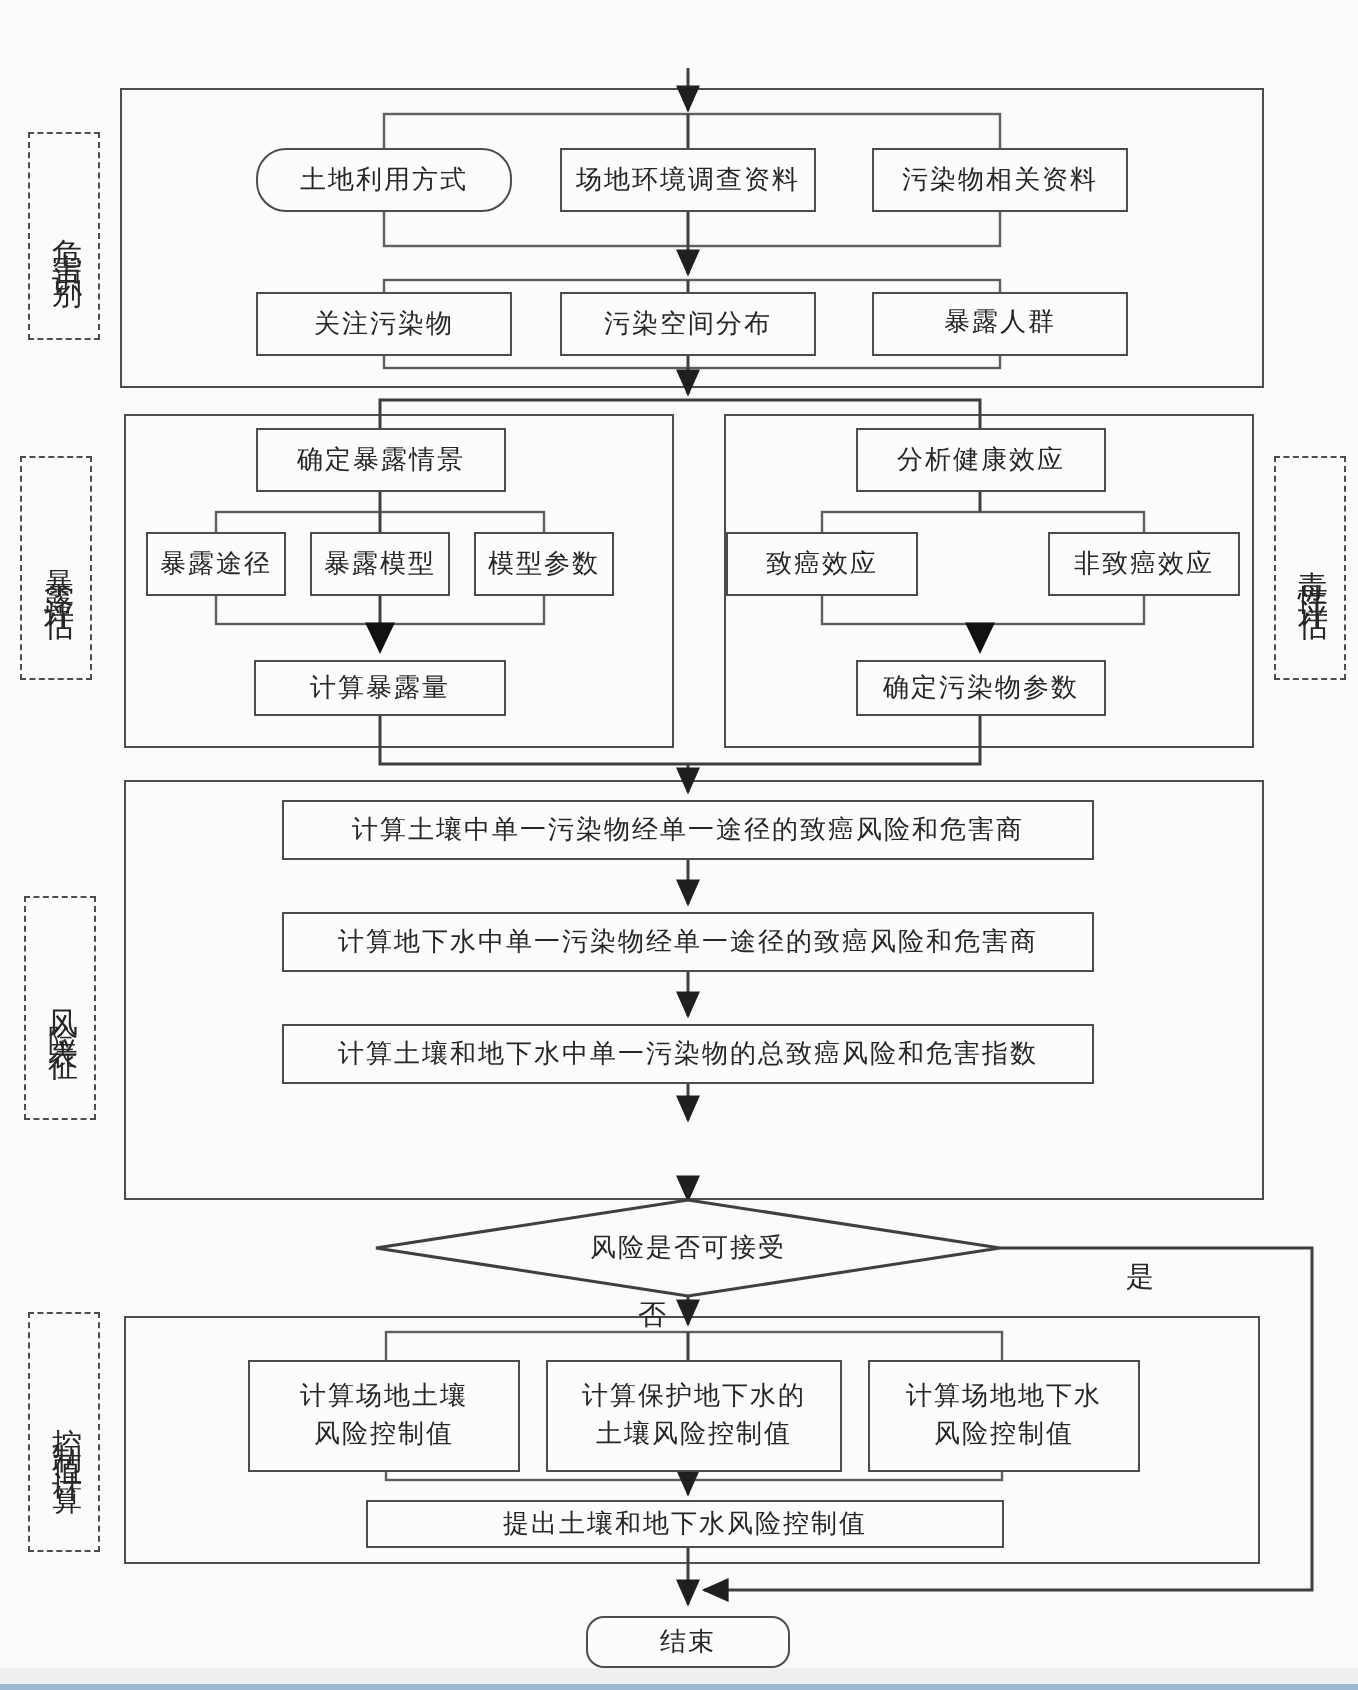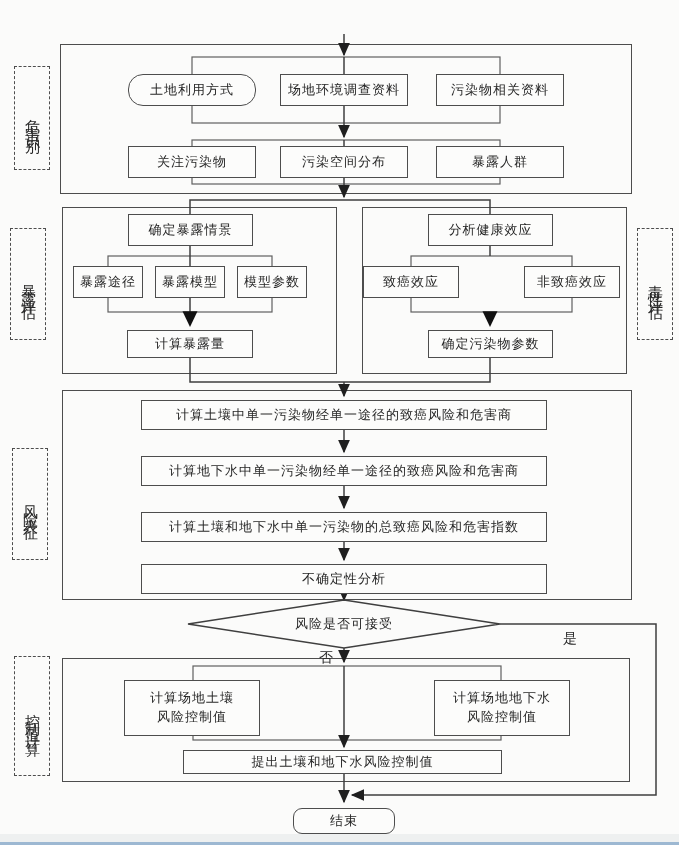--- a/index.html
+++ b/index.html
@@ -103,43 +103,45 @@
   <div class="side-label" style="left:10px;top:228px;width:36px;height:112px;">暴露评估</div>
   <div class="side-label" style="left:637px;top:228px;width:36px;height:112px;">毒性评估</div>
   <div class="side-label" style="left:12px;top:448px;width:36px;height:112px;">风险表征</div>
   <div class="side-label" style="left:14px;top:656px;width:36px;height:120px;">控制值计算</div>
 
   <div class="box" style="left:128px;top:74px;width:128px;height:32px;border-radius:15px;">土地利用方式</div>
   <div class="box" style="left:436px;top:74px;width:128px;height:32px;">污染物相关资料</div>
   <div class="box" style="left:280px;top:74px;width:128px;height:32px;">场地环境调查资料</div>
   <div class="box" style="left:128px;top:146px;width:128px;height:32px;">关注污染物</div>
   <div class="box" style="left:280px;top:146px;width:128px;height:32px;">污染空间分布</div>
-  <div class="box" style="left:436px;top:146px;width:128px;height:32px;">暴露人群</div>
+  <div class="box" style="left:436px;top:146px;width:128px;height:32px;font-family:Liberation Mono, monospace;">暴露人群</div>
 
   <div class="box" style="left:128px;top:214px;width:125px;height:32px;">确定暴露情景</div>
   <div class="box" style="left:73px;top:266px;width:70px;height:32px;">暴露途径</div>
   <div class="box" style="left:155px;top:266px;width:70px;height:32px;">暴露模型</div>
   <div class="box" style="left:237px;top:266px;width:70px;height:32px;">模型参数</div>
   <div class="box" style="left:127px;top:330px;width:126px;height:28px;">计算暴露量</div>
 
   <div class="box" style="left:428px;top:214px;width:125px;height:32px;">分析健康效应</div>
   <div class="box" style="left:363px;top:266px;width:96px;height:32px;">致癌效应</div>
   <div class="box" style="left:524px;top:266px;width:96px;height:32px;text-align:center;">非致癌效应</div>
   <div class="box" style="left:428px;top:330px;width:125px;height:28px;">确定污染物参数</div>
 
   <div class="box" style="left:141px;top:400px;width:406px;height:30px;">计算土壤中单一污染物经单一途径的致癌风险和危害商</div>
   <div class="box" style="left:141px;top:456px;width:406px;height:30px;">计算地下水中单一污染物经单一途径的致癌风险和危害商</div>
   <div class="box" style="left:141px;top:512px;width:406px;height:30px;">计算土壤和地下水中单一污染物的总致癌风险和危害指数</div>
-  <div class="box" style="left:141px;top:564px;width:406px;height:30px;">不确定性分析</div>
 
   <div class="diamond-label" style="left:244px;top:612px;width:200px;height:24px;">风险是否可接受</div>
   <div class="float-label" style="left:556px;top:630px;width:28px;height:18px;">是</div>
   <div class="float-label" style="left:314px;top:650px;width:24px;height:16px;">否</div>
 
   <div class="box" style="left:124px;top:680px;width:136px;height:56px;">
     <span><span>计算场地土壤</span><br><span>风险控制值</span></span>
+  </div>
+  <div class="box" style="left:273px;top:680px;width:148px;height:56px;">
+    <span><span>计算保护地下水的</span><br><span>土壤风险控制值</span></span>
   </div>
   <div class="box" style="left:434px;top:680px;width:136px;height:56px;">
     <span><span>计算场地地下水</span><br><span>风险控制值</span></span>
   </div>
   <div class="box" style="left:183px;top:750px;width:319px;height:24px;">提出土壤和地下水风险控制值</div>
 
 </div>
 
 </body></html>

